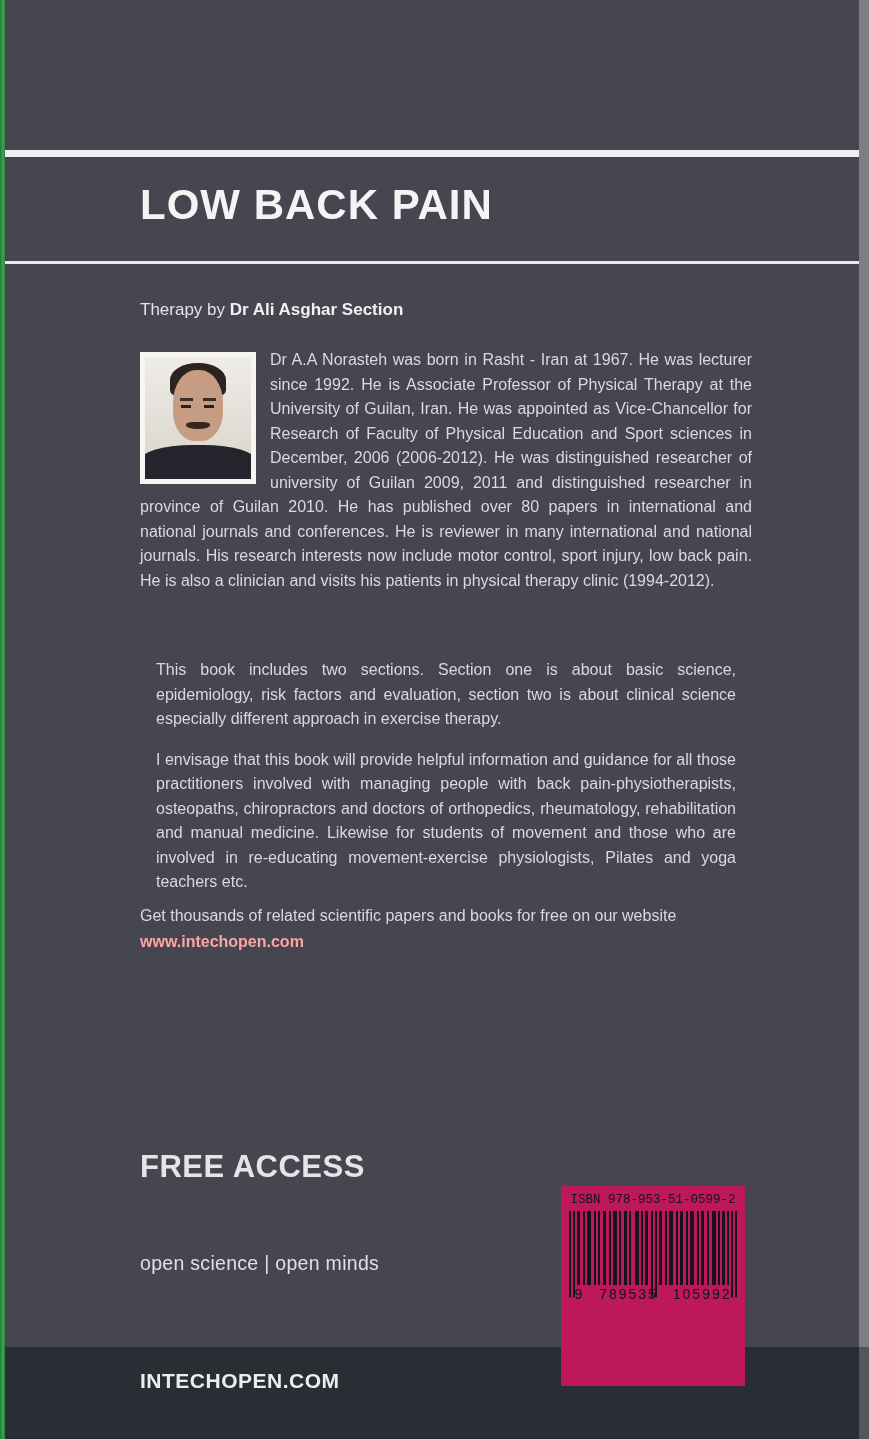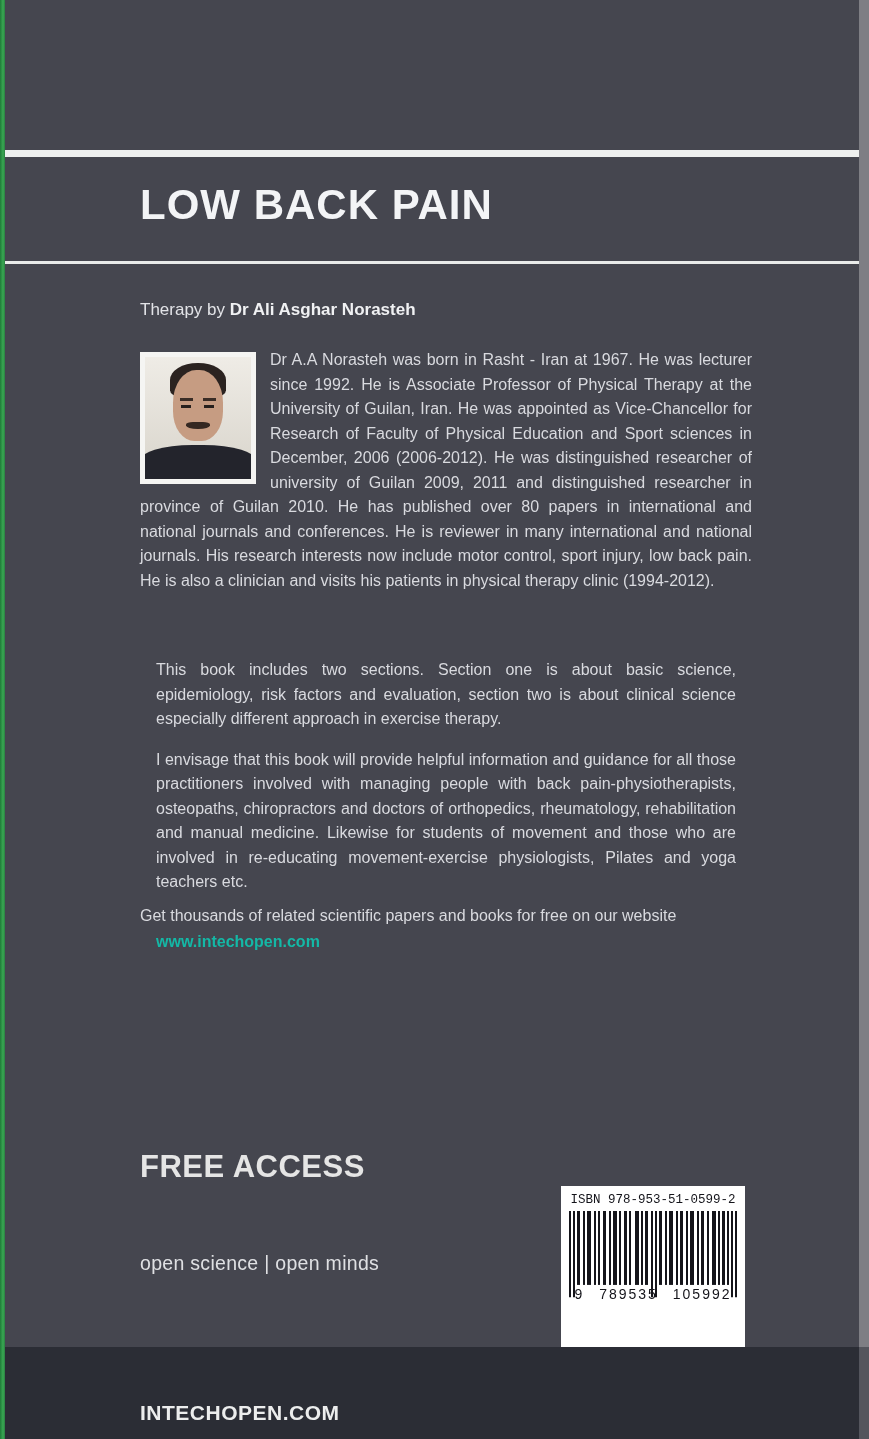--- a/index.html
+++ b/index.html
@@ -52,65 +52,65 @@
     background:#352822;border-radius:30% 30% 50% 50%;}
   .photo .shoulders{position:absolute;left:-6%;bottom:-2%;width:112%;height:30%;
     background:#23242c;border-radius:45% 45% 0 0;}
 
   .description{position:absolute;left:140px;top:642px;width:612px;
     font-size:16px;line-height:24.5px;text-align:justify;z-index:2;}
   .description p{margin:16px;}
 
   .website{position:absolute;left:140px;top:903px;width:620px;
     font-size:16px;line-height:26px;z-index:2;}
-  .website .url{font-weight:bold;color:#14b8a6;margin-left:16px;}
+  .website .url{font-weight:bold;color:#fca5a5;}
 
   .free-access{position:absolute;left:140px;top:1149px;
     font-size:31px;font-weight:bold;letter-spacing:.5px;color:#e5e5e5;z-index:2;}
 
   .logo-block{position:absolute;left:140px;top:1245px;z-index:2;}
   .logo{font-size:56px;font-weight:bold;letter-spacing:0px;color:#f5f6f7;line-height:1;}
   .tagline{margin-top:7px;font-size:19.5px;color:#dfe0e3;letter-spacing:.3px;}
 
   .barcode-box{
-    position:absolute;left:561px;top:1186px;width:184px;height:161px;
-    background:#ffffff;z-index:2;box-sizing:border-box;
+    position:absolute;left:561px;top:1186px;width:184px;height:200px;
+    background:#be185d;z-index:2;box-sizing:border-box;
     padding:7px 8px 5px;display:flex;flex-direction:column;
   }
   .isbn-label{
     font-family:"Liberation Mono","DejaVu Sans Mono",monospace;
     font-size:12.5px;letter-spacing:0px;color:#14141a;
     text-align:center;white-space:nowrap;
   }
   .bars{display:block;width:100%;height:88px;margin-top:4px;}
   .barcode-number{
     font-family:Liberation Sans, sans-serif;
     font-size:14px;color:#14141a;text-align:center;
     letter-spacing:2px;word-spacing:9px;line-height:15px;margin-top:-12px;
     position:relative;z-index:3;
   }
 
   .footer-url{position:absolute;left:140px;top:1369px;
-    font-size:21px;font-weight:bold;letter-spacing:.5px;color:#eceded;z-index:2;margin-top:32px;}
+    font-size:21px;font-weight:bold;letter-spacing:.5px;color:#eceded;z-index:2;}
 </style>
 </head>
 <body>
 
 <div class="cover">
 
   <div class="strip-green"></div>
   <div class="strip-right"></div>
   <div class="band-bottom"></div>
 
   <div class="rule-thick"></div>
   <div class="rule-thin"></div>
 
   <div class="title">LOW BACK PAIN</div>
 
-  <div class="edited"><span>Therapy by </span><b>Dr Ali Asghar Norasteh</b></div>
+  <div class="edited"><span>Therapy by </span><b>Dr Ali Asghar Section</b></div>
 
   <div class="bio">
     <div class="photo">
       <div class="hair"></div>
       <div class="head"></div>
       <div class="brow-l"></div>
       <div class="brow-r"></div>
       <div class="eye-l"></div>
       <div class="eye-r"></div>
       <div class="mustache"></div>

